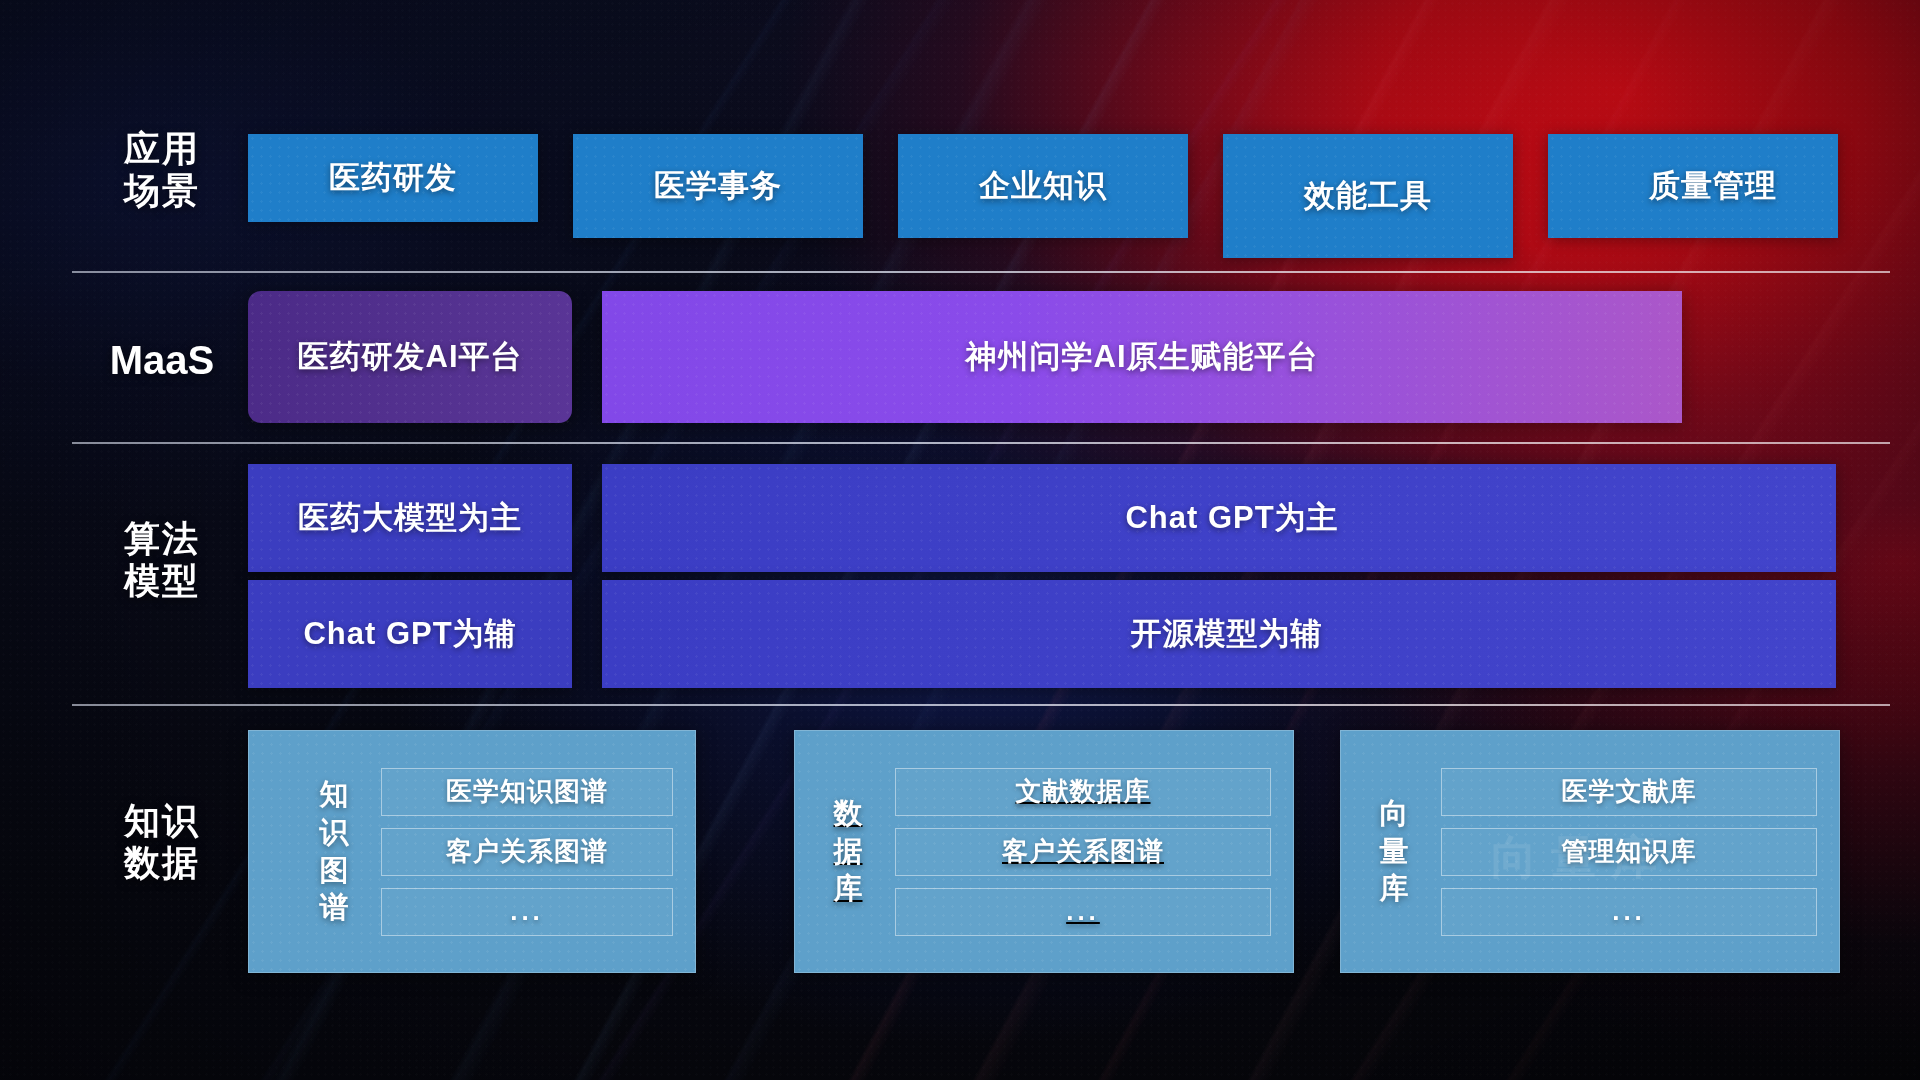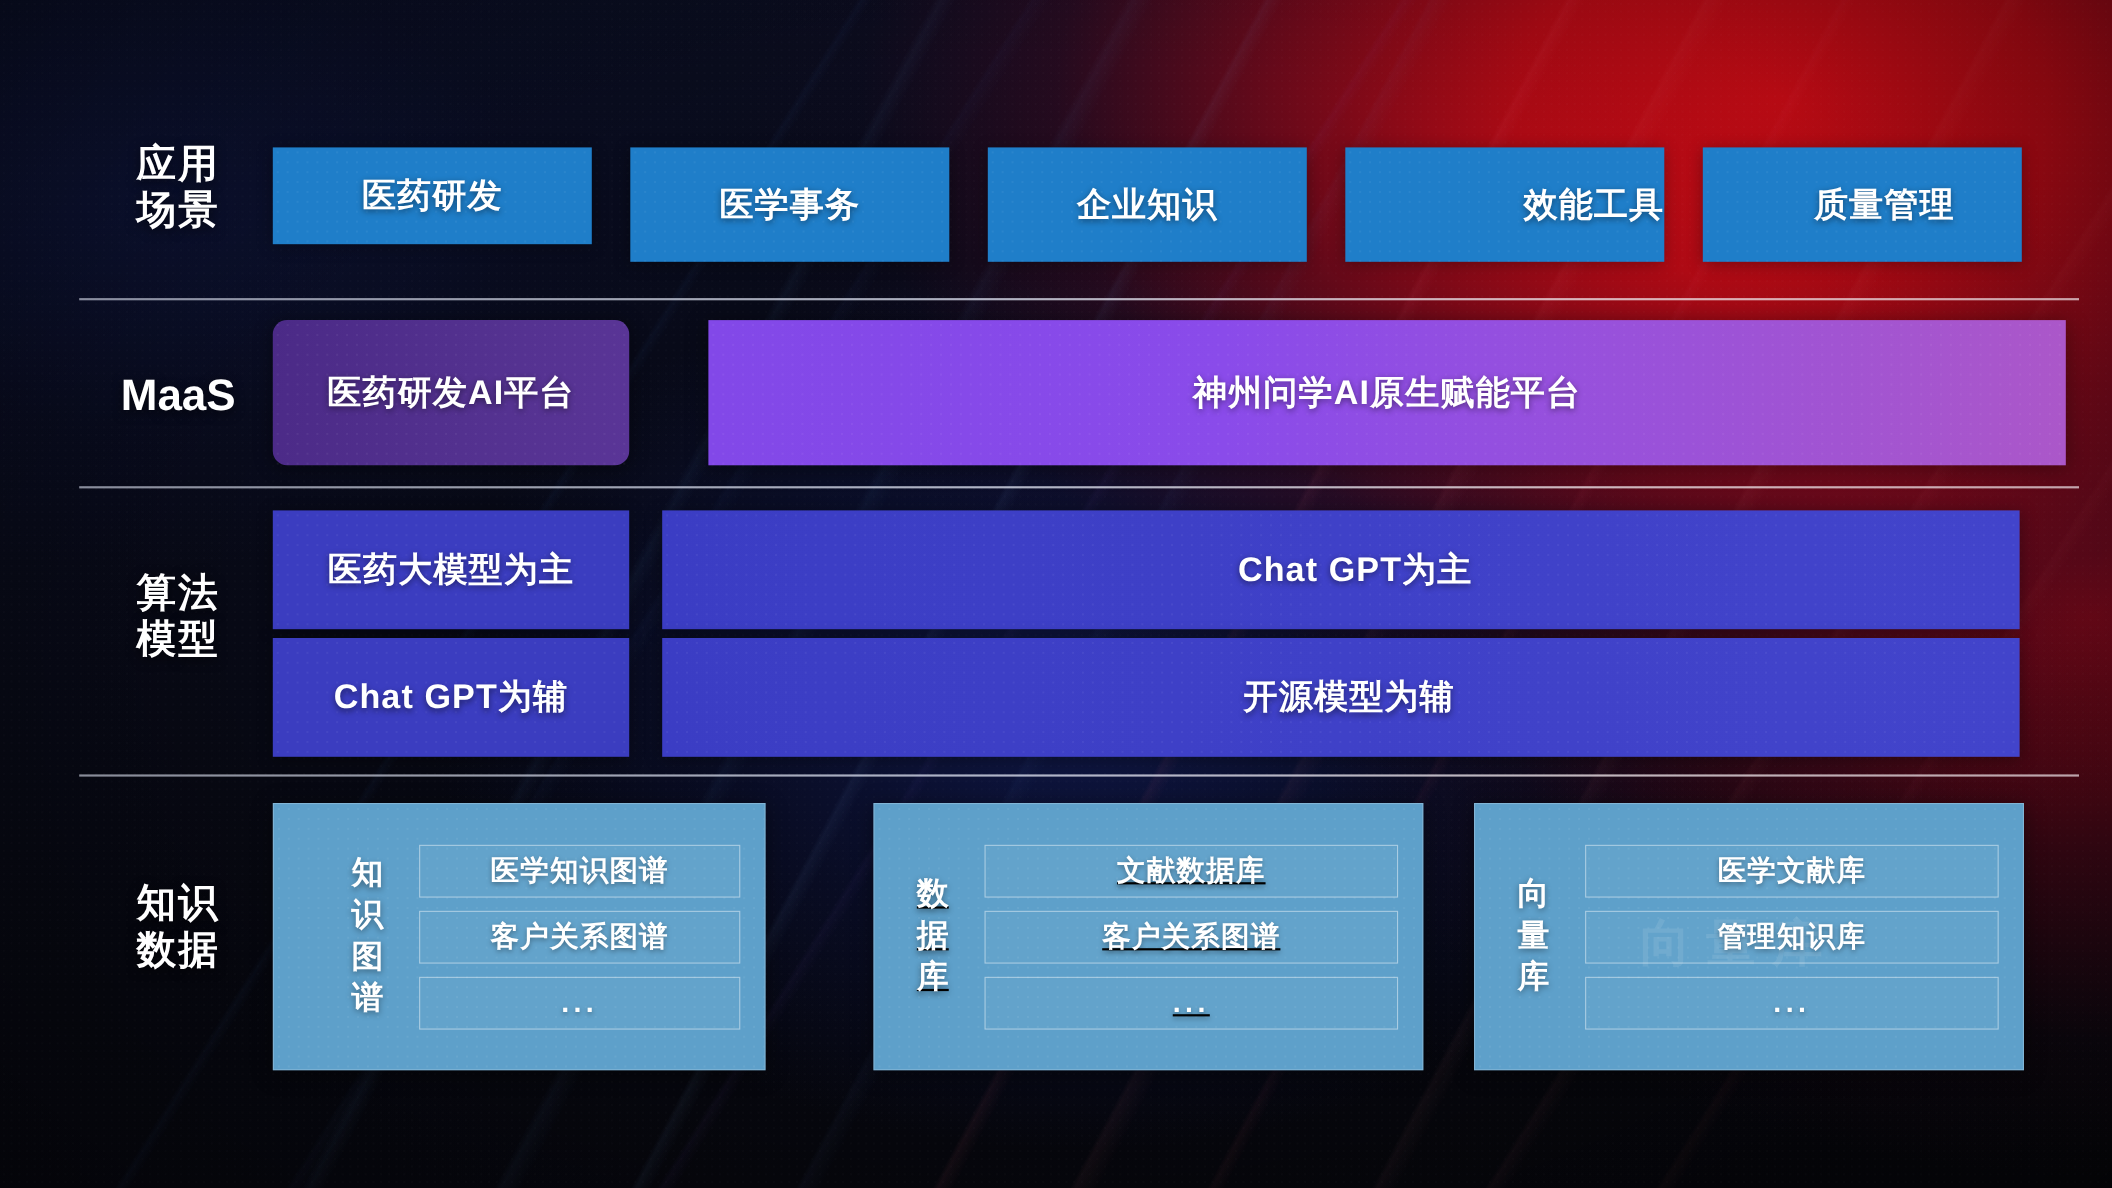--- a/index.html
+++ b/index.html
@@ -253,40 +253,40 @@
     <div class="card app-card" style="left:573px; top:134px; width:290px; height:104px;">
       <span class="dots-tex"></span>
       <span class="lbl">医学事务</span>
     </div>
 
     <div class="card app-card" style="left:898px; top:134px; width:290px; height:104px;">
       <span class="dots-tex"></span>
       <span class="lbl">企业知识</span>
     </div>
 
-    <div class="card app-card" style="left:1223px; top:134px; width:290px; height:104px;justify-content:flex-end;">
+    <div class="card app-card" style="left:1223px; top:134px; width:290px; height:124px;">
       <span class="dots-tex"></span>
       <span class="lbl">效能工具</span>
     </div>
 
     <div class="card app-card" style="left:1548px; top:134px; width:290px; height:104px;padding-left:40px;">
       <span class="dots-tex"></span>
       <span class="lbl">质量管理</span>
     </div>
 
     <div class="divider" style="top:271px;"></div>
 
     <div class="row-label maas" style="top:337px;">MaaS</div>
 
     <div class="card maas-left" style="left:248px; top:291px; width:324px; height:132px;">
       <span class="dots-tex"></span>
       <span class="lbl">医药研发AI平台</span>
     </div>
 
-    <div class="card maas-right" style="left:602px; top:291px; width:1234px; height:132px;margin-left:42px;">
+    <div class="card maas-right" style="left:602px; top:291px; width:1080px; height:132px;">
       <span class="dots-tex"></span>
       <span class="lbl">神州问学AI原生赋能平台</span>
     </div>
 
     <div class="divider" style="top:442px;"></div>
 
     <div class="row-label" style="top:518px;">算法
 模型</div>
 
     <div class="card algo-card" style="left:248px; top:464px; width:324px; height:108px;">

